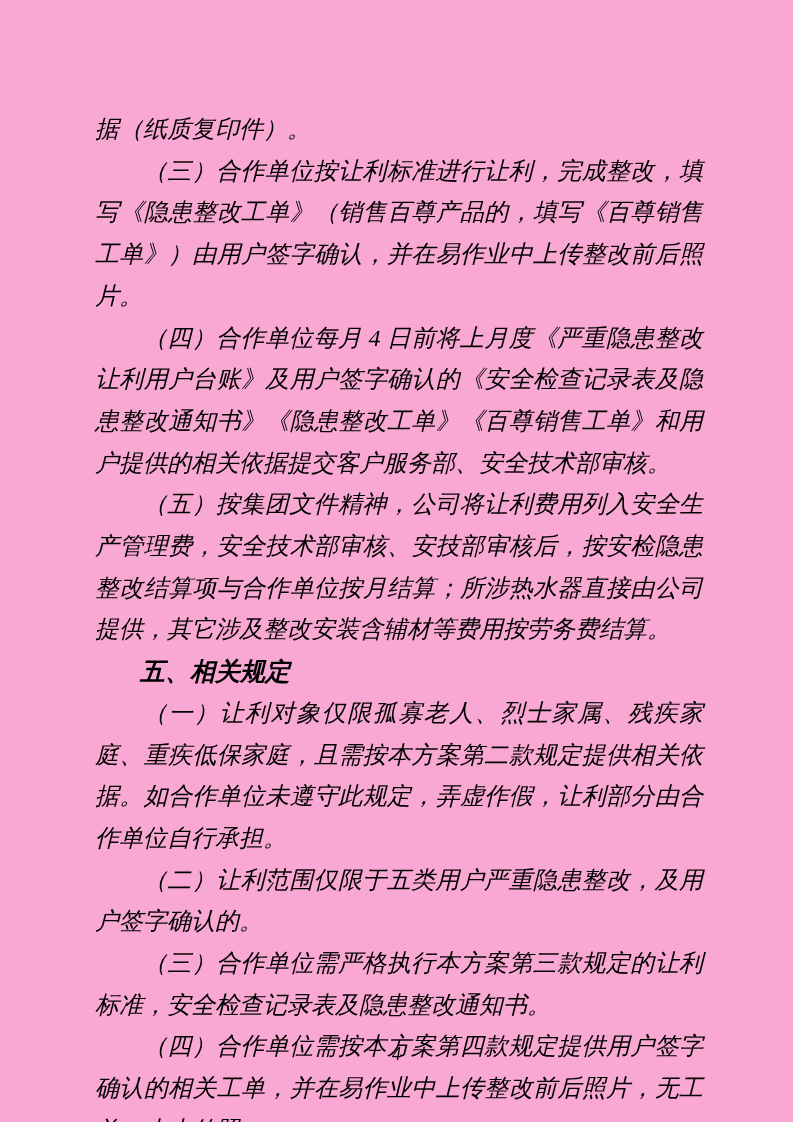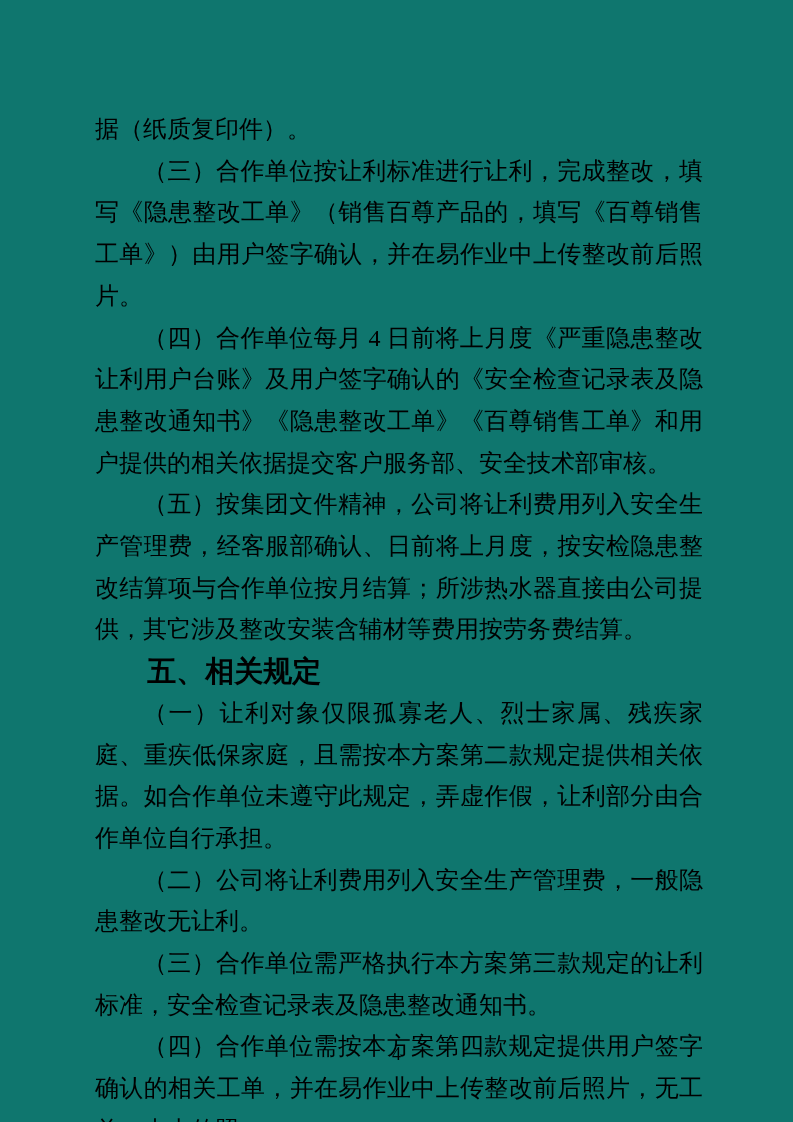--- a/index.html
+++ b/index.html
@@ -11,21 +11,22 @@
     height: 1122px;
     background: #ffffff;
     position: relative;
     overflow: hidden;
     font-family: "Liberation Serif", "DejaVu Serif", serif;
     color: #000000;
   }
   .page {
     position: absolute;
     inset: 0;
-    background: #0f766e;
+    background: #f9a8d4;
+    font-style: italic;
   }
   .content {
     position: absolute;
     left: 95px;
     right: 90px;
     top: 109px;
   }
   .content p,
   .content h2 {
     margin: 0;
@@ -40,21 +41,21 @@
   .content p.paragraph {
     text-indent: 2em;
   }
   .content p.continuation {
     text-indent: 0;
   }
   .content h2.heading {
     font-family: "Liberation Sans", "DejaVu Sans", sans-serif;
     font-weight: 700;
     text-indent: 1.8em;
-    font-size: 29px;
+    font-size: 25px;
     text-align: left;
   }
   .page-number {
     position: absolute;
     left: 0;
     right: 0;
     top: 1042px;
     text-align: center;
     font-size: 18px;
     line-height: 24px;
@@ -62,21 +63,21 @@
   }
 </style>
 </head>
 <body>
 
 <div class="page">
   <div class="content">
       <p class="continuation">据（纸质复印件）。</p>
       <p class="paragraph">（三）合作单位按让利标准进行让利，完成整改，填写《隐患整改工单》（销售百尊产品的，填写《百尊销售工单》）由用户签字确认，并在易作业中上传整改前后照片。</p>
       <p class="paragraph">（四）合作单位每月 4 日前将上月度《严重隐患整改让利用户台账》及用户签字确认的《安全检查记录表及隐患整改通知书》《隐患整改工单》《百尊销售工单》和用户提供的相关依据提交客户服务部、安全技术部审核。</p>
-      <p class="paragraph">（五）按集团文件精神，公司将让利费用列入安全生产管理费，经客服部确认、日前将上月度，按安检隐患整改结算项与合作单位按月结算；所涉热水器直接由公司提供，其它涉及整改安装含辅材等费用按劳务费结算。</p>
+      <p class="paragraph">（五）按集团文件精神，公司将让利费用列入安全生产管理费，安全技术部审核、安技部审核后，按安检隐患整改结算项与合作单位按月结算；所涉热水器直接由公司提供，其它涉及整改安装含辅材等费用按劳务费结算。</p>
       <h2 class="heading">五、相关规定</h2>
       <p class="paragraph">（一）让利对象仅限孤寡老人、烈士家属、残疾家庭、重疾低保家庭，且需按本方案第二款规定提供相关依据。如合作单位未遵守此规定，弄虚作假，让利部分由合作单位自行承担。</p>
-      <p class="paragraph">（二）公司将让利费用列入安全生产管理费，一般隐患整改无让利。</p>
+      <p class="paragraph">（二）让利范围仅限于五类用户严重隐患整改，及用户签字确认的。</p>
       <p class="paragraph">（三）合作单位需严格执行本方案第三款规定的让利标准，安全检查记录表及隐患整改通知书。</p>
       <p class="paragraph">（四）合作单位需按本方案第四款规定提供用户签字确认的相关工单，并在易作业中上传整改前后照片，无工单、未上传照</p>
     </div>
   <div class="page-number">4</div>
 </div>
 
 </body></html>

